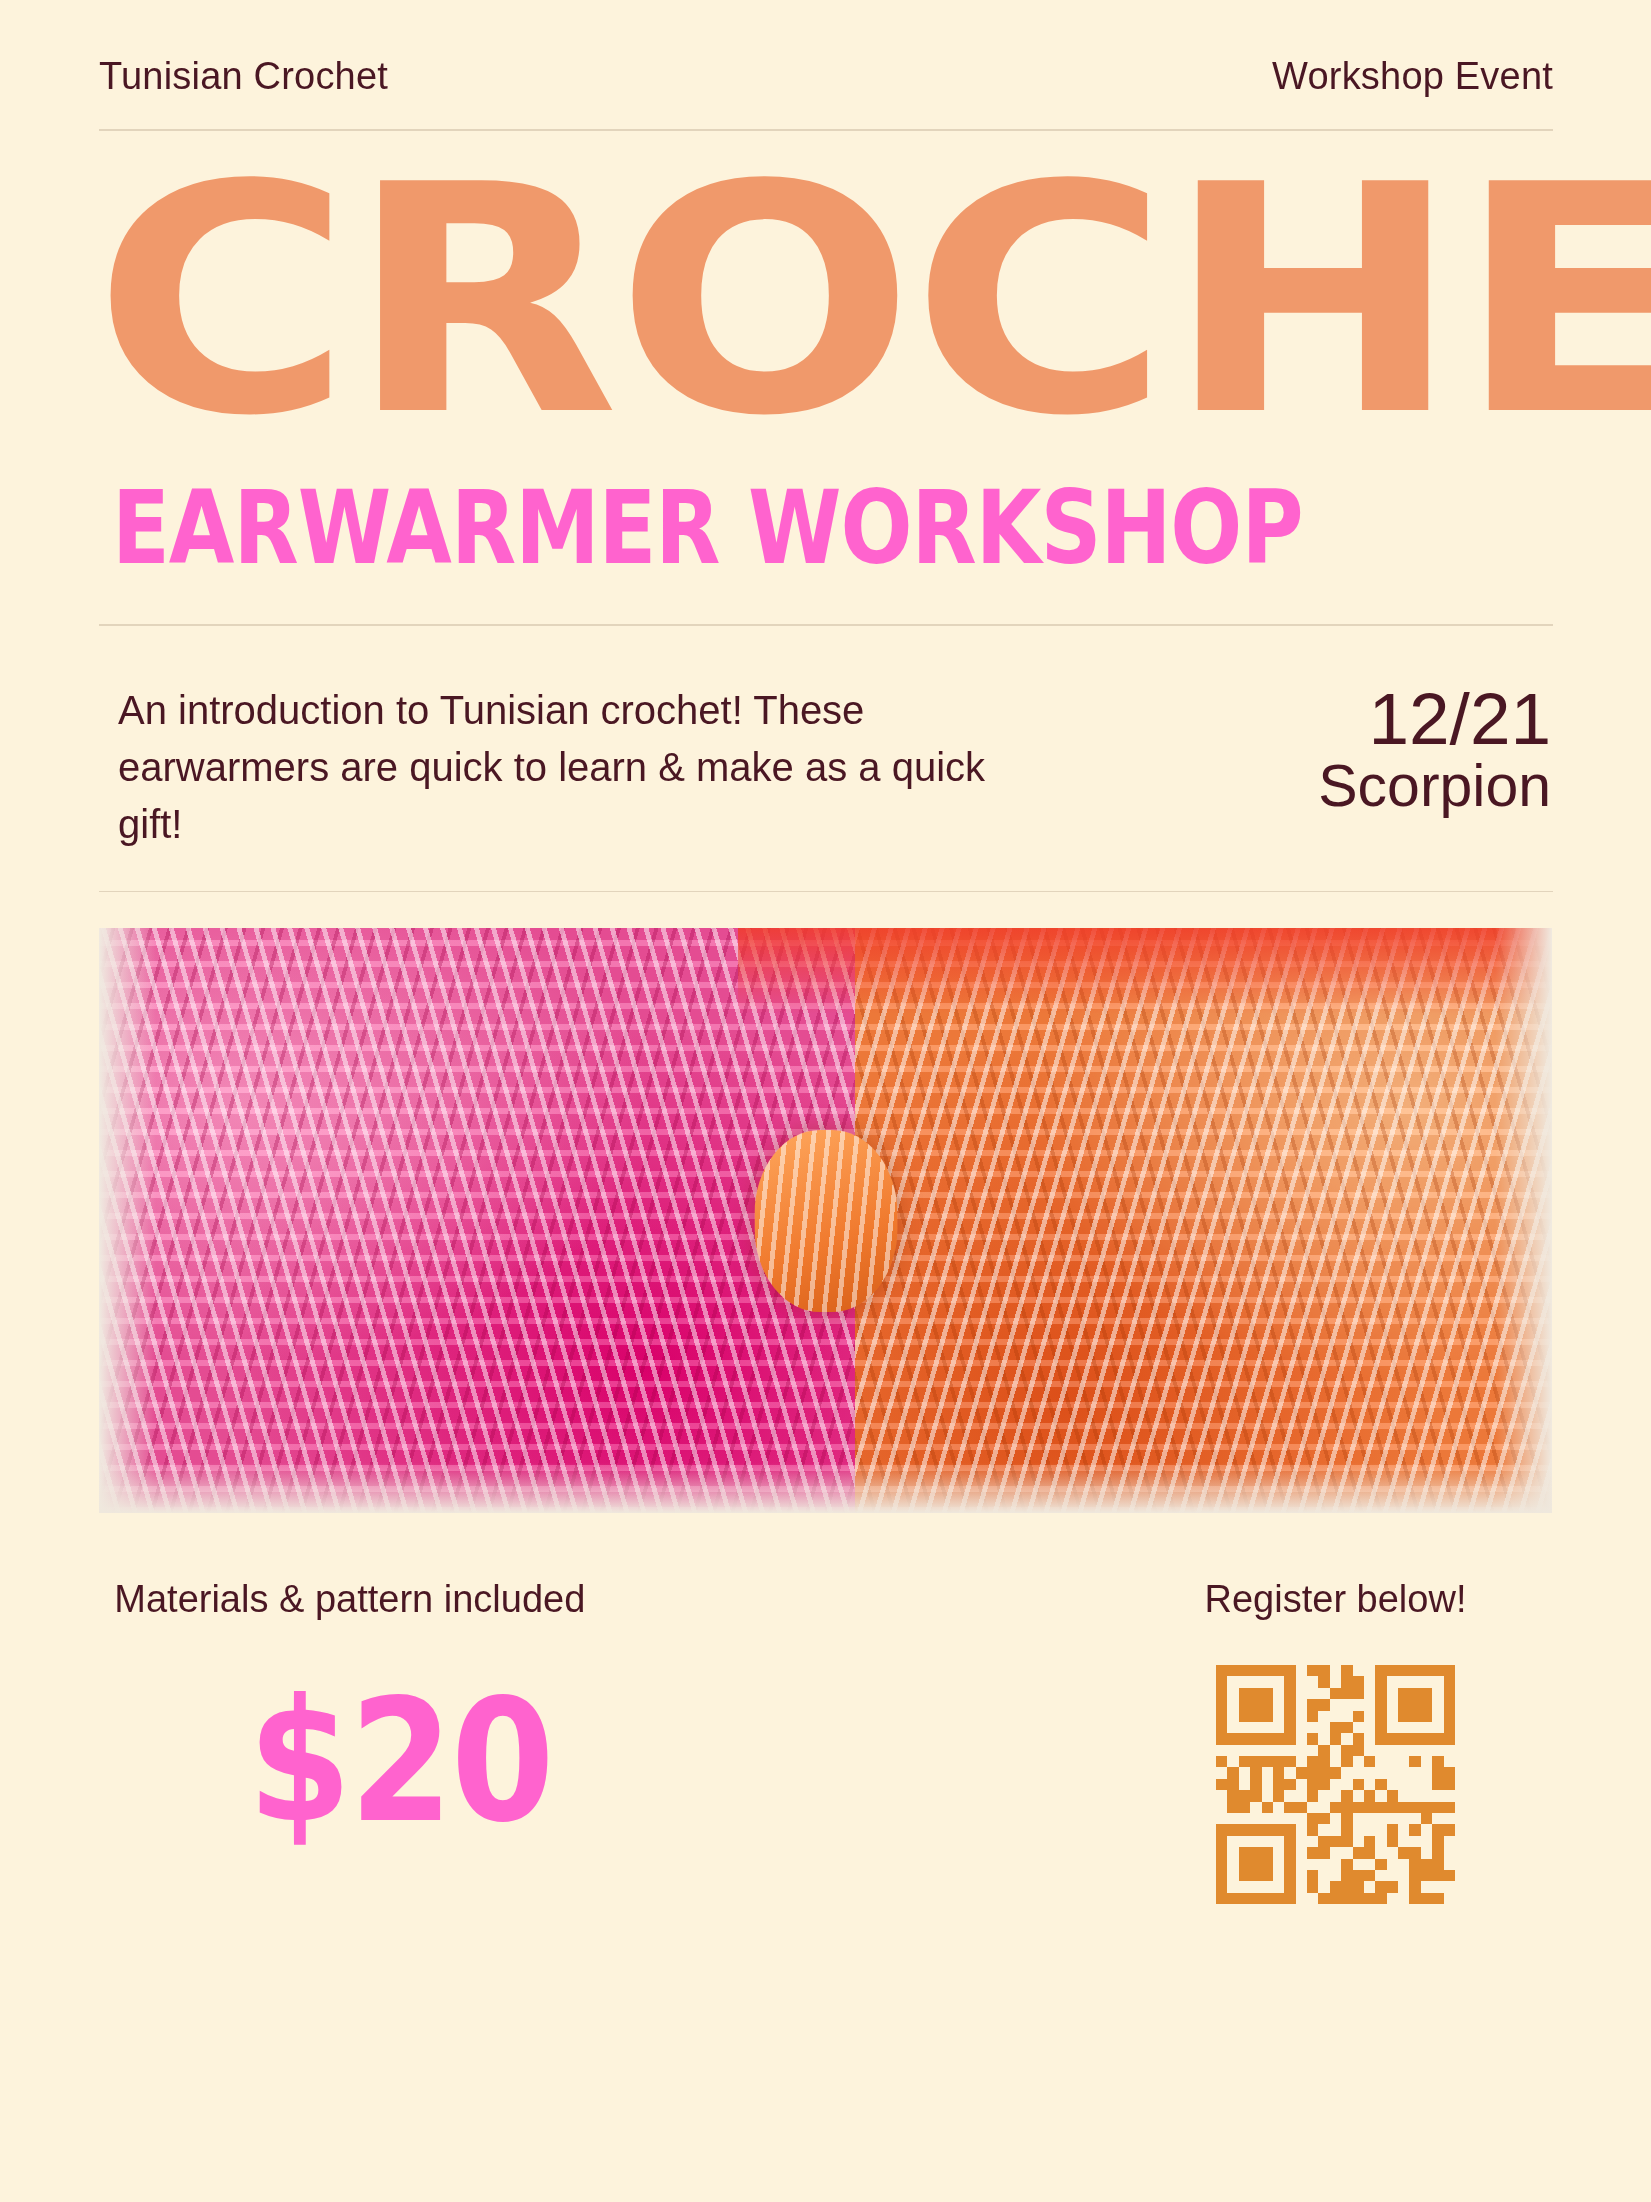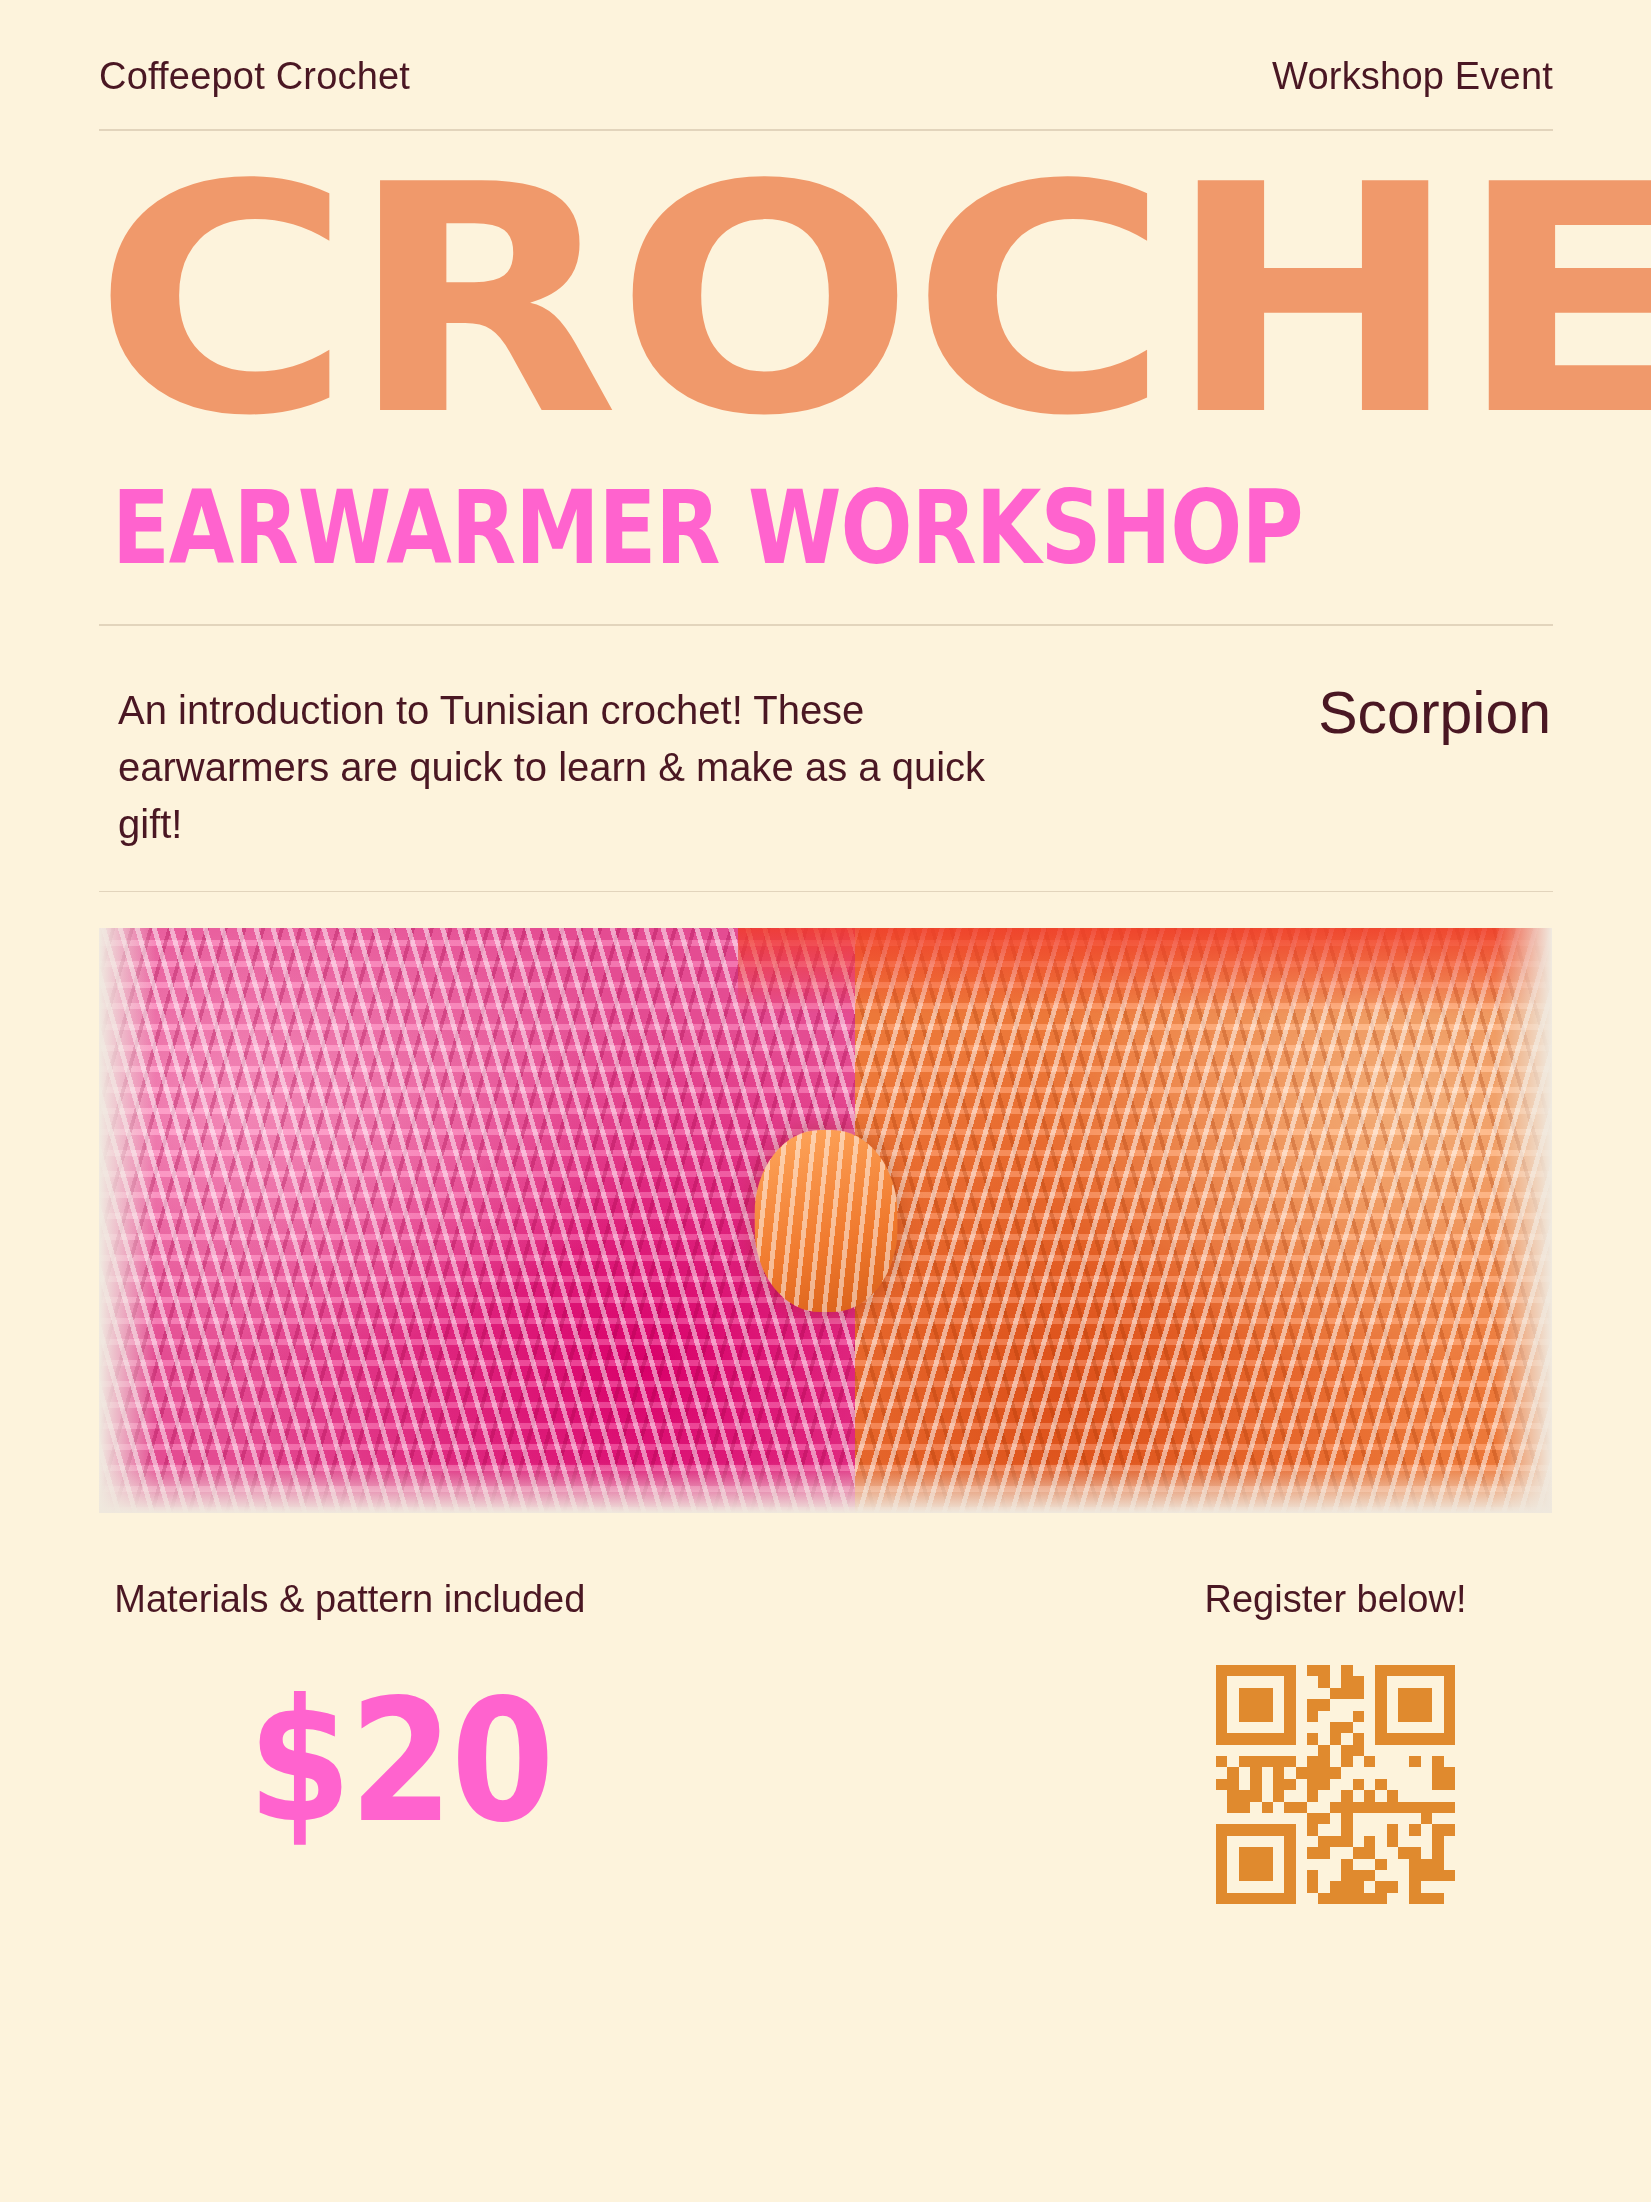--- a/index.html
+++ b/index.html
@@ -177,34 +177,35 @@
   }
   .qr i { display:block; }
   .qr i.on { background:#E08A2E; }
 </style>
 </head>
 <body>
 
 <div class="poster">
 
   <div class="topbar">
-    <div>Coffeepot Crochet</div>
+    <div>Tunisian Crochet</div>
     <div>Workshop Event</div>
   </div>
   <hr class="rule rule-top">
 
   <div class="title-block">
     <div class="title-main">CROCHET</div>
     <div class="title-sub">EARWARMER WORKSHOP</div>
   </div>
   <hr class="rule">
 
   <div class="info-row">
     <div class="blurb">An introduction to Tunisian crochet! These earwarmers are quick to learn &amp; make as a quick gift!</div>
     <div class="date-block">
+      <div class="date-big">12/21</div>
       <div class="venue">Scorpion</div>
     </div>
   </div>
   <hr class="rule">
 
   <div class="photo-wrap">
     <div class="photo" aria-label="Crochet twisted earwarmer headband, half pink and half orange">
       <div class="knit knit-pink"></div>
       <div class="knit knit-orange"></div>
       <div class="photo-shade-top"></div>

